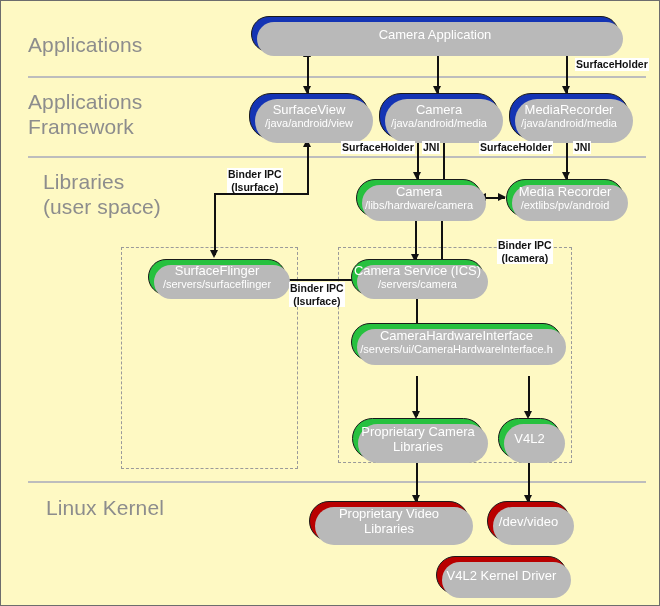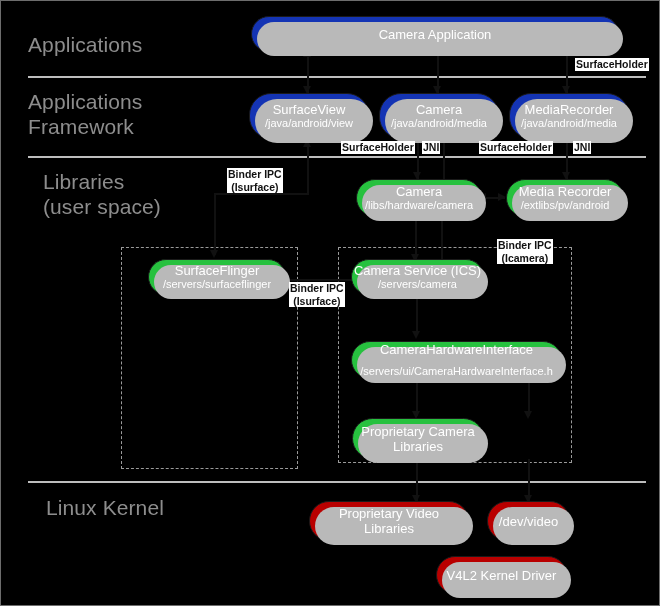--- a/index.html
+++ b/index.html
@@ -1,17 +1,17 @@
 <!DOCTYPE html>
 <html><head>
 <meta charset="utf-8">
 <style>
   html,body{margin:0;padding:0;background:#fff;}
   body{font-family:"Liberation Sans",sans-serif;}
-  #stage{position:relative;width:660px;height:606px;background:#000000;
+  #stage{position:relative;width:660px;height:606px;background:#fef9c3;
          border:1px solid #6d6d6d;box-sizing:border-box;overflow:hidden;}
 
   
   .band-label{position:absolute;color:#8d8d8d;font-size:21px;line-height:25px;
               white-space:pre-line;letter-spacing:.1px;}
   .divider{position:absolute;height:0;border-top:2px solid #bdbdbd;}
 
   
   .dashbox{position:absolute;border:1px dashed #9a9a9a;box-sizing:border-box;}
 
@@ -159,30 +159,33 @@
   <div class="node green" style="left:147px;top:258px;width:138px;height:36px;">
     <span class="t1">SurfaceFlinger</span>
     <span class="t2">/servers/surfaceflinger</span>
   </div>
 
   <div class="node green" style="left:350px;top:258px;width:133px;height:36px;">
     <span class="t1">Camera Service (ICS)</span>
     <span class="t2">/servers/camera</span>
   </div>
 
-  <div class="node green" style="left:350px;top:340px;width:211px;height:38px;justify-content:space-between;">
+  <div class="node green" style="left:350px;top:322px;width:211px;height:38px;">
     <span class="t1">CameraHardwareInterface</span>
     <span class="t2">/servers/ui/CameraHardwareInterface.h</span>
   </div>
 
   <div class="node green" style="left:351px;top:417px;width:132px;height:41px;">
     <span class="t1" style="white-space:pre-line;">Proprietary Camera
 Libraries</span>
   </div>
 
+  <div class="node green" style="left:497px;top:417px;width:63px;height:41px;">
+    <span class="t1">V4L2</span>
+  </div>
 
   <div class="node red" style="left:308px;top:500px;width:160px;height:40px;">
     <span class="t1" style="white-space:pre-line;">Proprietary Video
 Libraries</span>
   </div>
 
   <div class="node red" style="left:486px;top:500px;width:83px;height:40px;">
     <span class="t1">/dev/video</span>
   </div>
 

